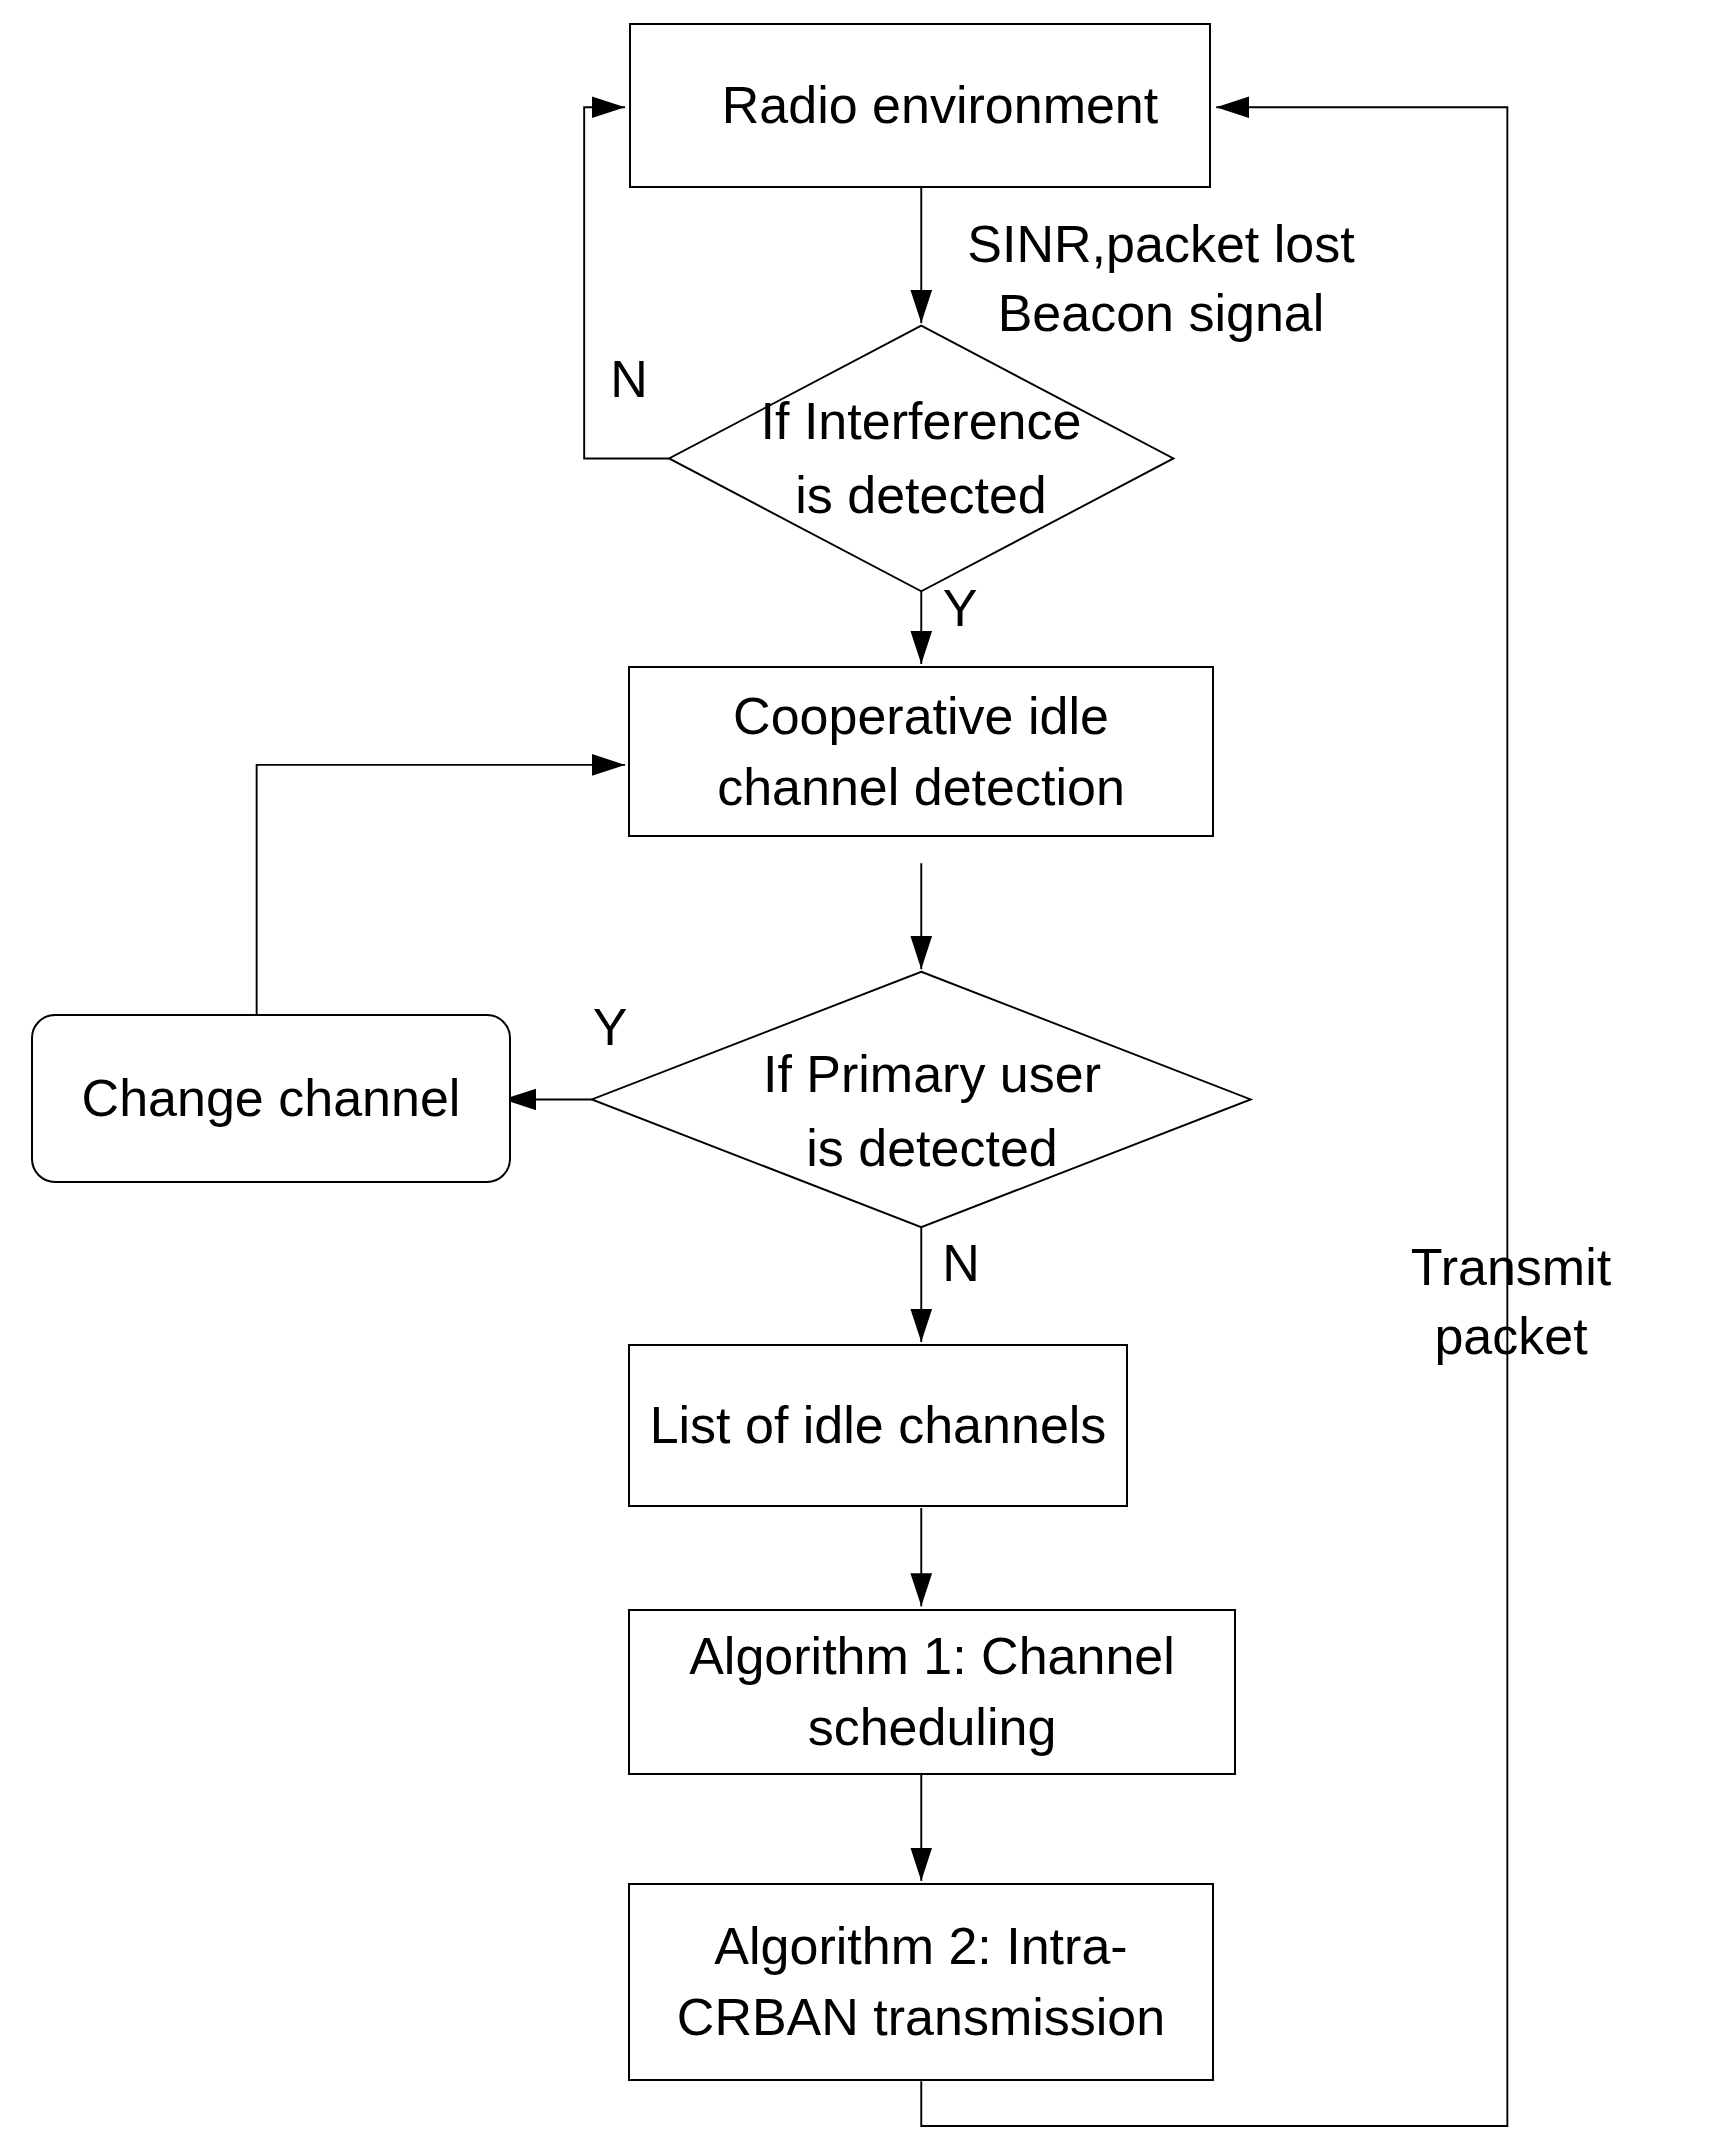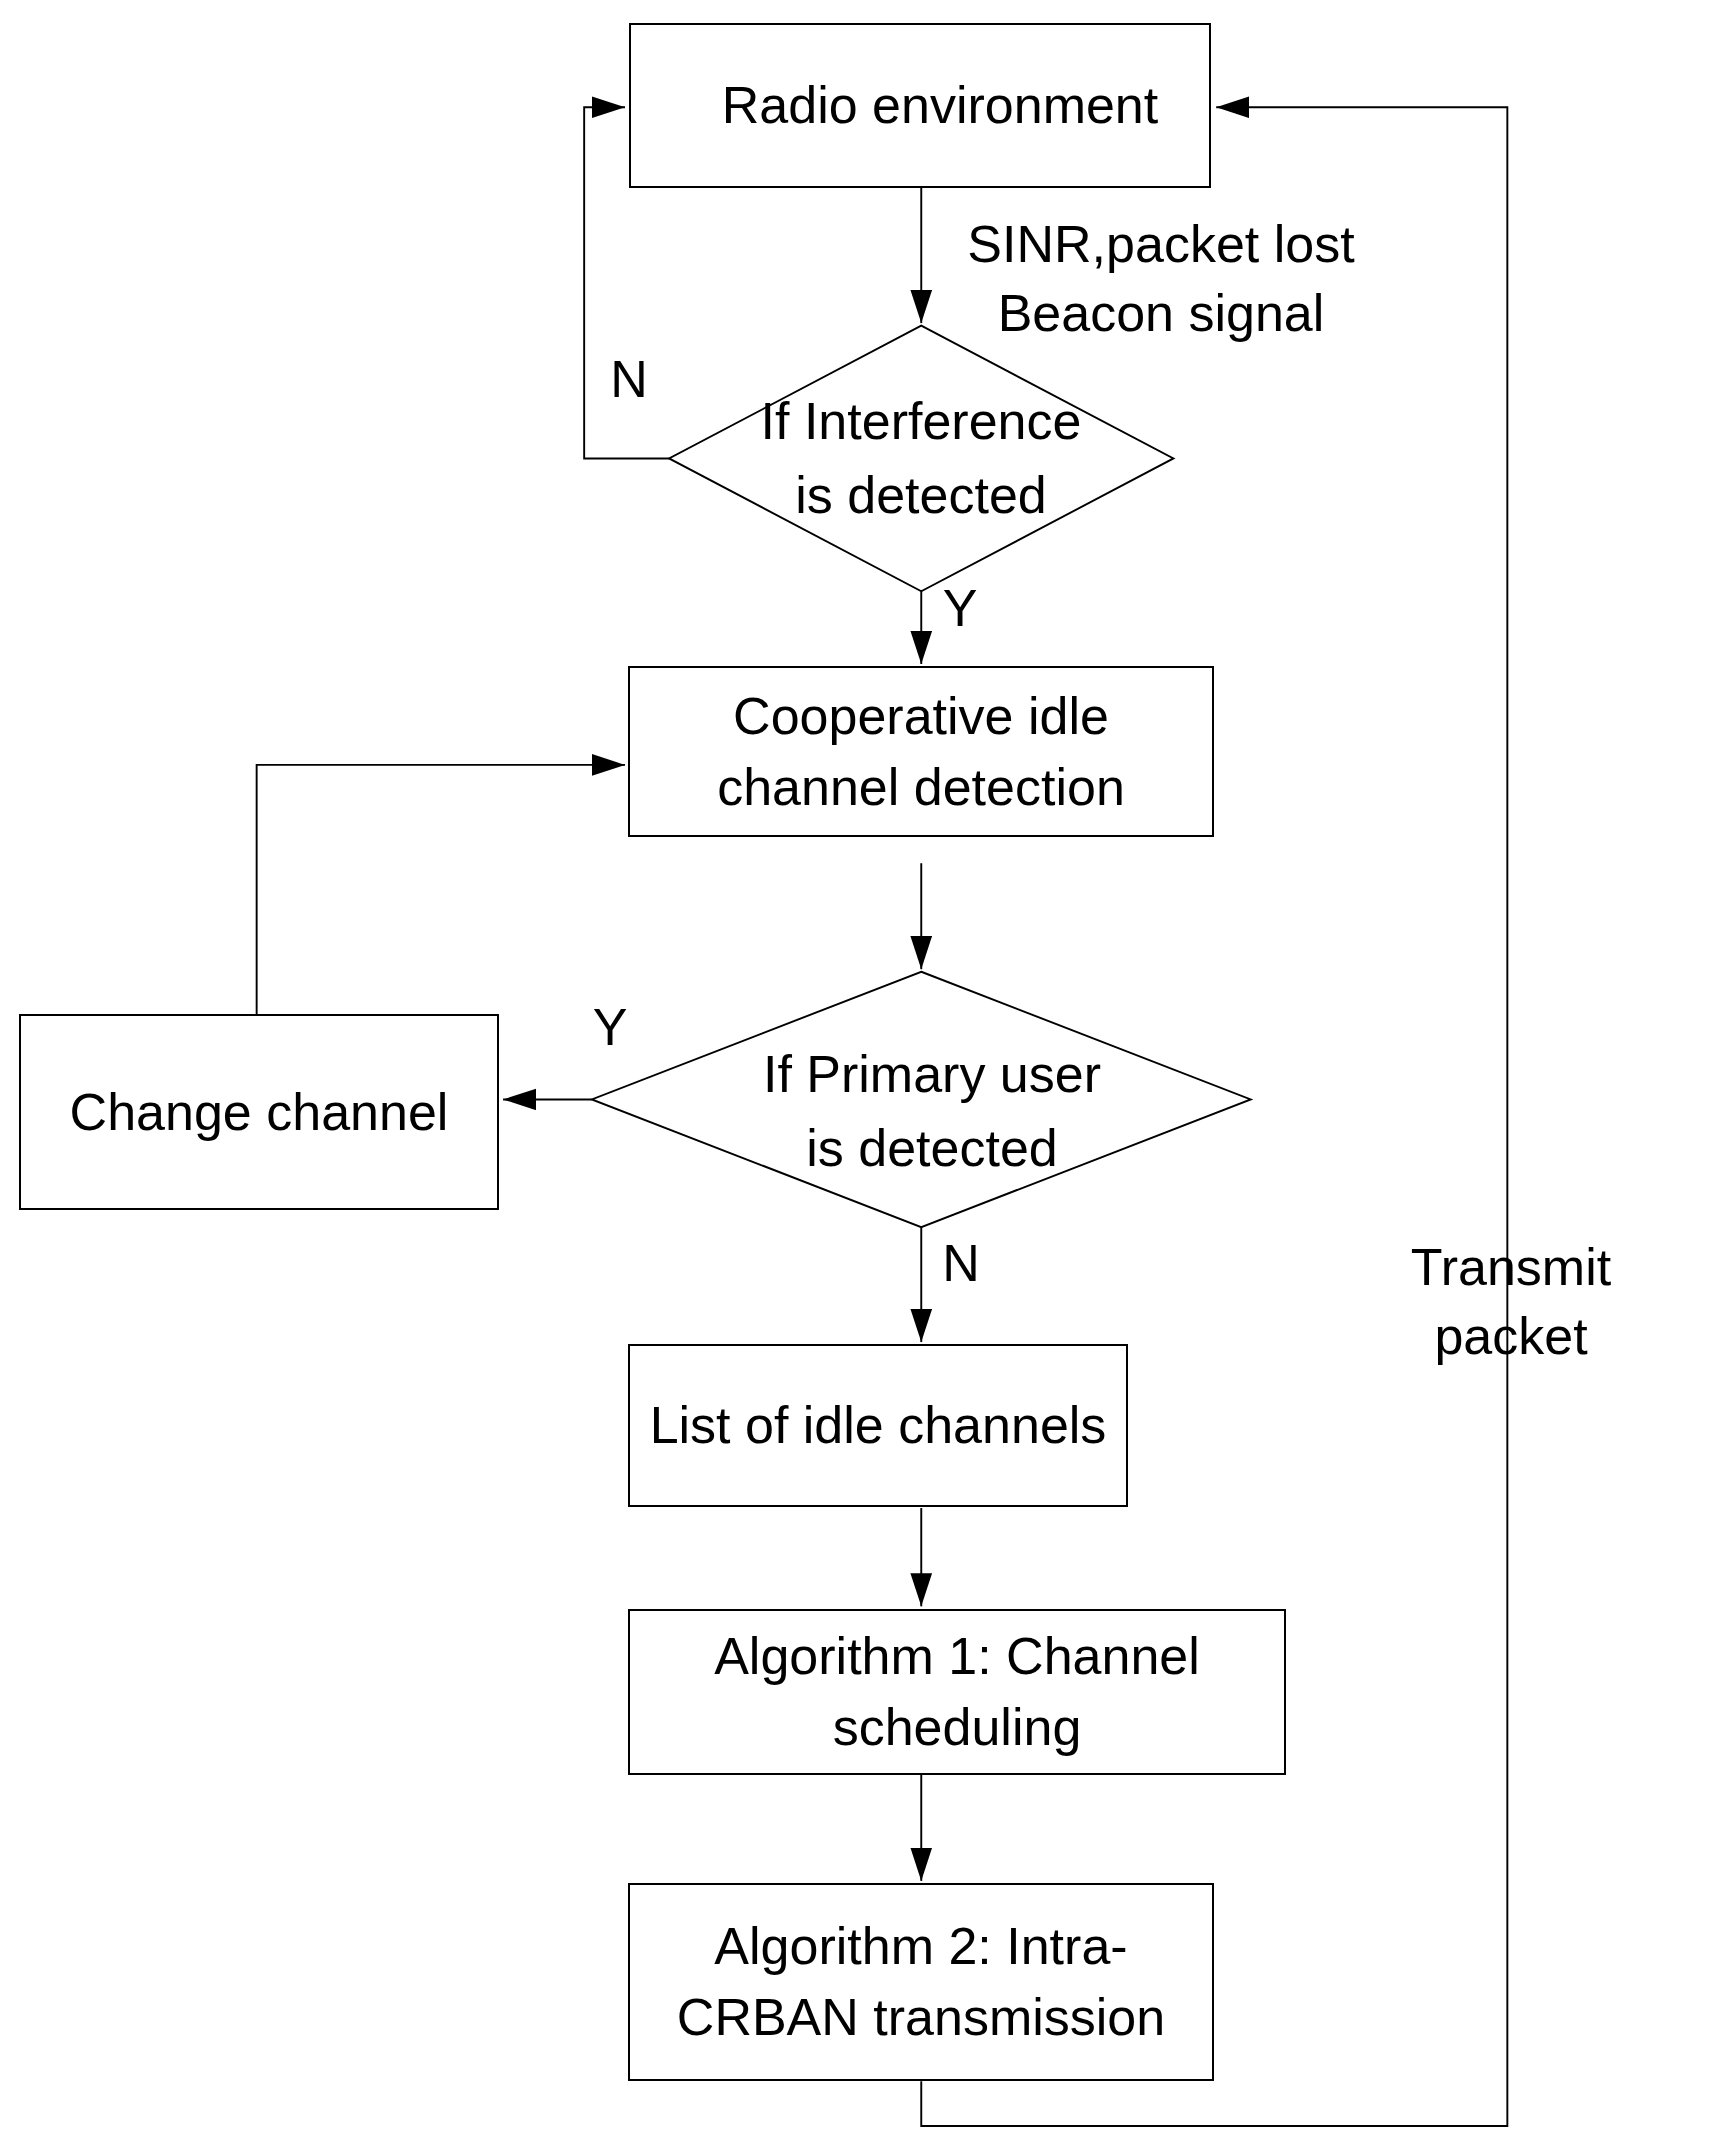--- a/index.html
+++ b/index.html
@@ -82,29 +82,29 @@
 
   <div class="nodebox" style="left:629px; top:23px; width:582px; height:165px;padding-left:40px;">
     <span>Radio environment</span>
   </div>
 
   <div class="nodebox" style="left:628px; top:666px; width:586px; height:171px;">
     <span>Cooperative idle
 channel detection</span>
   </div>
 
-  <div class="nodebox" style="left:19px; top:1014px; width:480px; height:196px;">
+  <div class="nodebox" style="left:31px; top:1014px; width:480px; height:169px;border-radius:24px;">
     <span>Change channel</span>
   </div>
 
   <div class="nodebox" style="left:628px; top:1344px; width:500px; height:163px;">
     <span>List of idle channels</span>
   </div>
 
-  <div class="nodebox" style="left:628px; top:1609px; width:658px; height:166px;">
+  <div class="nodebox" style="left:628px; top:1609px; width:608px; height:166px;">
     <span>Algorithm 1: Channel
 scheduling</span>
   </div>
 
   <div class="nodebox" style="left:628px; top:1883px; width:586px; height:198px;">
     <span>Algorithm 2: Intra-
 CRBAN transmission</span>
   </div>
 
   <div class="diamond-label" style="left:921px; top:458px;">If Interference

